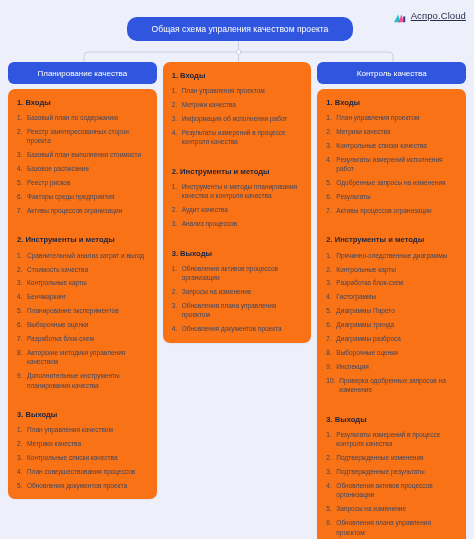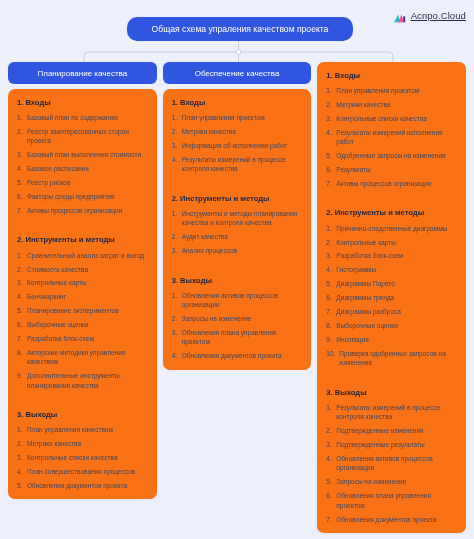--- a/index.html
+++ b/index.html
@@ -272,203 +272,203 @@
               <span class="item-num">5.</span>
               <span class="item-text">Обновления документов проекта</span>
             </li>
         </ul>
       </div>
 
     </div>
   </div>
 
   <div class="column">
+    <div class="card">
+
+      <div class="section">
+        <div class="section-title">1. Входы</div>
+        <ul class="item-list">
+          <li class="item">
+              <span class="item-num">1.</span>
+              <span class="item-text">План управления проектом</span>
+            </li>
+          <li class="item">
+              <span class="item-num">2.</span>
+              <span class="item-text">Метрики качества</span>
+            </li>
+          <li class="item">
+              <span class="item-num">3.</span>
+              <span class="item-text">Информация об исполнении работ</span>
+            </li>
+          <li class="item">
+              <span class="item-num">4.</span>
+              <span class="item-text">Результаты измерений в процессе контроля качества</span>
+            </li>
+        </ul>
+      </div>
+
+      <div class="section">
+        <div class="section-title">2. Инструменты и методы</div>
+        <ul class="item-list">
+          <li class="item">
+              <span class="item-num">1.</span>
+              <span class="item-text">Инструменты и методы планирования качества и контроля качества</span>
+            </li>
+          <li class="item">
+              <span class="item-num">2.</span>
+              <span class="item-text">Аудит качества</span>
+            </li>
+          <li class="item">
+              <span class="item-num">3.</span>
+              <span class="item-text">Анализ процессов</span>
+            </li>
+        </ul>
+      </div>
+
+      <div class="section">
+        <div class="section-title">3. Выходы</div>
+        <ul class="item-list">
+          <li class="item">
+              <span class="item-num">1.</span>
+              <span class="item-text">Обновления активов процессов организации</span>
+            </li>
+          <li class="item">
+              <span class="item-num">2.</span>
+              <span class="item-text">Запросы на изменение</span>
+            </li>
+          <li class="item">
+              <span class="item-num">3.</span>
+              <span class="item-text">Обновления плана управления проектом</span>
+            </li>
+          <li class="item">
+              <span class="item-num">4.</span>
+              <span class="item-text">Обновления документов проекта</span>
+            </li>
+        </ul>
+      </div>
+
+    </div>
+  </div>
+
+  <div class="column">
     <div class="col-header">
-      <span>Обеспечение качества</span>
+      <span>Контроль качества</span>
     </div>
     <div class="card">
 
       <div class="section">
         <div class="section-title">1. Входы</div>
         <ul class="item-list">
           <li class="item">
               <span class="item-num">1.</span>
               <span class="item-text">План управления проектом</span>
             </li>
           <li class="item">
               <span class="item-num">2.</span>
               <span class="item-text">Метрики качества</span>
             </li>
           <li class="item">
               <span class="item-num">3.</span>
-              <span class="item-text">Информация об исполнении работ</span>
-            </li>
-          <li class="item">
-              <span class="item-num">4.</span>
+              <span class="item-text">Контрольные списки качества</span>
+            </li>
+          <li class="item">
+              <span class="item-num">4.</span>
+              <span class="item-text">Результаты измерений исполнения работ</span>
+            </li>
+          <li class="item">
+              <span class="item-num">5.</span>
+              <span class="item-text">Одобренные запросы на изменения</span>
+            </li>
+          <li class="item">
+              <span class="item-num">6.</span>
+              <span class="item-text">Результаты</span>
+            </li>
+          <li class="item">
+              <span class="item-num">7.</span>
+              <span class="item-text">Активы процессов огранизации</span>
+            </li>
+        </ul>
+      </div>
+
+      <div class="section">
+        <div class="section-title">2. Инструменты и методы</div>
+        <ul class="item-list">
+          <li class="item">
+              <span class="item-num">1.</span>
+              <span class="item-text">Причинно-следственные диаграммы</span>
+            </li>
+          <li class="item">
+              <span class="item-num">2.</span>
+              <span class="item-text">Контрольные карты</span>
+            </li>
+          <li class="item">
+              <span class="item-num">3.</span>
+              <span class="item-text">Разработка блок-схем</span>
+            </li>
+          <li class="item">
+              <span class="item-num">4.</span>
+              <span class="item-text">Гистограммы</span>
+            </li>
+          <li class="item">
+              <span class="item-num">5.</span>
+              <span class="item-text">Диаграммы Парето</span>
+            </li>
+          <li class="item">
+              <span class="item-num">6.</span>
+              <span class="item-text">Диаграммы тренда</span>
+            </li>
+          <li class="item">
+              <span class="item-num">7.</span>
+              <span class="item-text">Диаграммы разброса</span>
+            </li>
+          <li class="item">
+              <span class="item-num">8.</span>
+              <span class="item-text">Выборочные оценки</span>
+            </li>
+          <li class="item">
+              <span class="item-num">9.</span>
+              <span class="item-text">Инспекция</span>
+            </li>
+          <li class="item">
+              <span class="item-num wide">10.</span>
+              <span class="item-text">Проверка одобренных запросов на изменение</span>
+            </li>
+        </ul>
+      </div>
+
+      <div class="section">
+        <div class="section-title">3. Выходы</div>
+        <ul class="item-list">
+          <li class="item">
+              <span class="item-num">1.</span>
               <span class="item-text">Результаты измерений в процессе контроля качества</span>
             </li>
-        </ul>
-      </div>
-
-      <div class="section">
-        <div class="section-title">2. Инструменты и методы</div>
-        <ul class="item-list">
-          <li class="item">
-              <span class="item-num">1.</span>
-              <span class="item-text">Инструменты и методы планирования качества и контроля качества</span>
-            </li>
-          <li class="item">
-              <span class="item-num">2.</span>
-              <span class="item-text">Аудит качества</span>
-            </li>
-          <li class="item">
-              <span class="item-num">3.</span>
-              <span class="item-text">Анализ процессов</span>
-            </li>
-        </ul>
-      </div>
-
-      <div class="section">
-        <div class="section-title">3. Выходы</div>
-        <ul class="item-list">
-          <li class="item">
-              <span class="item-num">1.</span>
+          <li class="item">
+              <span class="item-num">2.</span>
+              <span class="item-text">Подтвержденные изменения</span>
+            </li>
+          <li class="item">
+              <span class="item-num">3.</span>
+              <span class="item-text">Подтвержденные результаты</span>
+            </li>
+          <li class="item">
+              <span class="item-num">4.</span>
               <span class="item-text">Обновления активов процессов организации</span>
             </li>
           <li class="item">
-              <span class="item-num">2.</span>
+              <span class="item-num">5.</span>
               <span class="item-text">Запросы на изменение</span>
             </li>
           <li class="item">
-              <span class="item-num">3.</span>
+              <span class="item-num">6.</span>
               <span class="item-text">Обновления плана управления проектом</span>
             </li>
           <li class="item">
-              <span class="item-num">4.</span>
+              <span class="item-num">7.</span>
               <span class="item-text">Обновления документов проекта</span>
             </li>
         </ul>
       </div>
 
     </div>
   </div>
 
-  <div class="column">
-    <div class="card">
-
-      <div class="section">
-        <div class="section-title">1. Входы</div>
-        <ul class="item-list">
-          <li class="item">
-              <span class="item-num">1.</span>
-              <span class="item-text">План управления проектом</span>
-            </li>
-          <li class="item">
-              <span class="item-num">2.</span>
-              <span class="item-text">Метрики качества</span>
-            </li>
-          <li class="item">
-              <span class="item-num">3.</span>
-              <span class="item-text">Контрольные списки качества</span>
-            </li>
-          <li class="item">
-              <span class="item-num">4.</span>
-              <span class="item-text">Результаты измерений исполнения работ</span>
-            </li>
-          <li class="item">
-              <span class="item-num">5.</span>
-              <span class="item-text">Одобренные запросы на изменения</span>
-            </li>
-          <li class="item">
-              <span class="item-num">6.</span>
-              <span class="item-text">Результаты</span>
-            </li>
-          <li class="item">
-              <span class="item-num">7.</span>
-              <span class="item-text">Активы процессов огранизации</span>
-            </li>
-        </ul>
-      </div>
-
-      <div class="section">
-        <div class="section-title">2. Инструменты и методы</div>
-        <ul class="item-list">
-          <li class="item">
-              <span class="item-num">1.</span>
-              <span class="item-text">Причинно-следственные диаграммы</span>
-            </li>
-          <li class="item">
-              <span class="item-num">2.</span>
-              <span class="item-text">Контрольные карты</span>
-            </li>
-          <li class="item">
-              <span class="item-num">3.</span>
-              <span class="item-text">Разработка блок-схем</span>
-            </li>
-          <li class="item">
-              <span class="item-num">4.</span>
-              <span class="item-text">Гистограммы</span>
-            </li>
-          <li class="item">
-              <span class="item-num">5.</span>
-              <span class="item-text">Диаграммы Парето</span>
-            </li>
-          <li class="item">
-              <span class="item-num">6.</span>
-              <span class="item-text">Диаграммы тренда</span>
-            </li>
-          <li class="item">
-              <span class="item-num">7.</span>
-              <span class="item-text">Диаграммы разброса</span>
-            </li>
-          <li class="item">
-              <span class="item-num">8.</span>
-              <span class="item-text">Выборочные оценки</span>
-            </li>
-          <li class="item">
-              <span class="item-num">9.</span>
-              <span class="item-text">Инспекция</span>
-            </li>
-          <li class="item">
-              <span class="item-num wide">10.</span>
-              <span class="item-text">Проверка одобренных запросов на изменение</span>
-            </li>
-        </ul>
-      </div>
-
-      <div class="section">
-        <div class="section-title">3. Выходы</div>
-        <ul class="item-list">
-          <li class="item">
-              <span class="item-num">1.</span>
-              <span class="item-text">Результаты измерений в процессе контроля качества</span>
-            </li>
-          <li class="item">
-              <span class="item-num">2.</span>
-              <span class="item-text">Подтвержденные изменения</span>
-            </li>
-          <li class="item">
-              <span class="item-num">3.</span>
-              <span class="item-text">Подтвержденные результаты</span>
-            </li>
-          <li class="item">
-              <span class="item-num">4.</span>
-              <span class="item-text">Обновления активов процессов организации</span>
-            </li>
-          <li class="item">
-              <span class="item-num">5.</span>
-              <span class="item-text">Запросы на изменение</span>
-            </li>
-          <li class="item">
-              <span class="item-num">6.</span>
-              <span class="item-text">Обновления плана управления проектом</span>
-            </li>
-          <li class="item">
-              <span class="item-num">7.</span>
-              <span class="item-text">Обновления документов проекта</span>
-            </li>
-        </ul>
-      </div>
-
-    </div>
-  </div>
-
 </div>
 
 </body></html>

